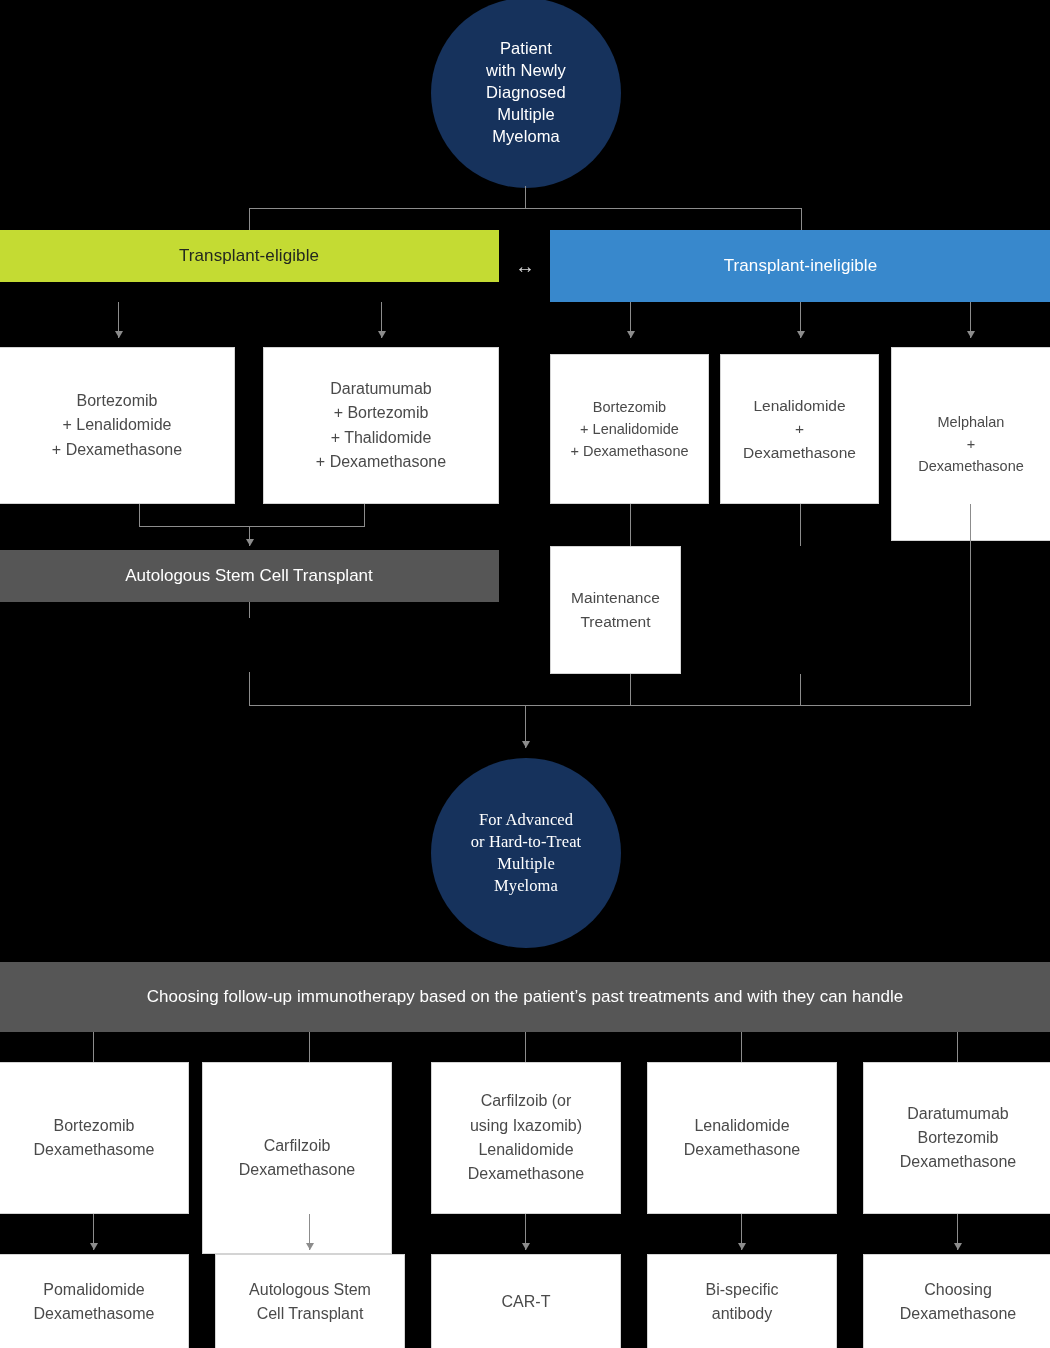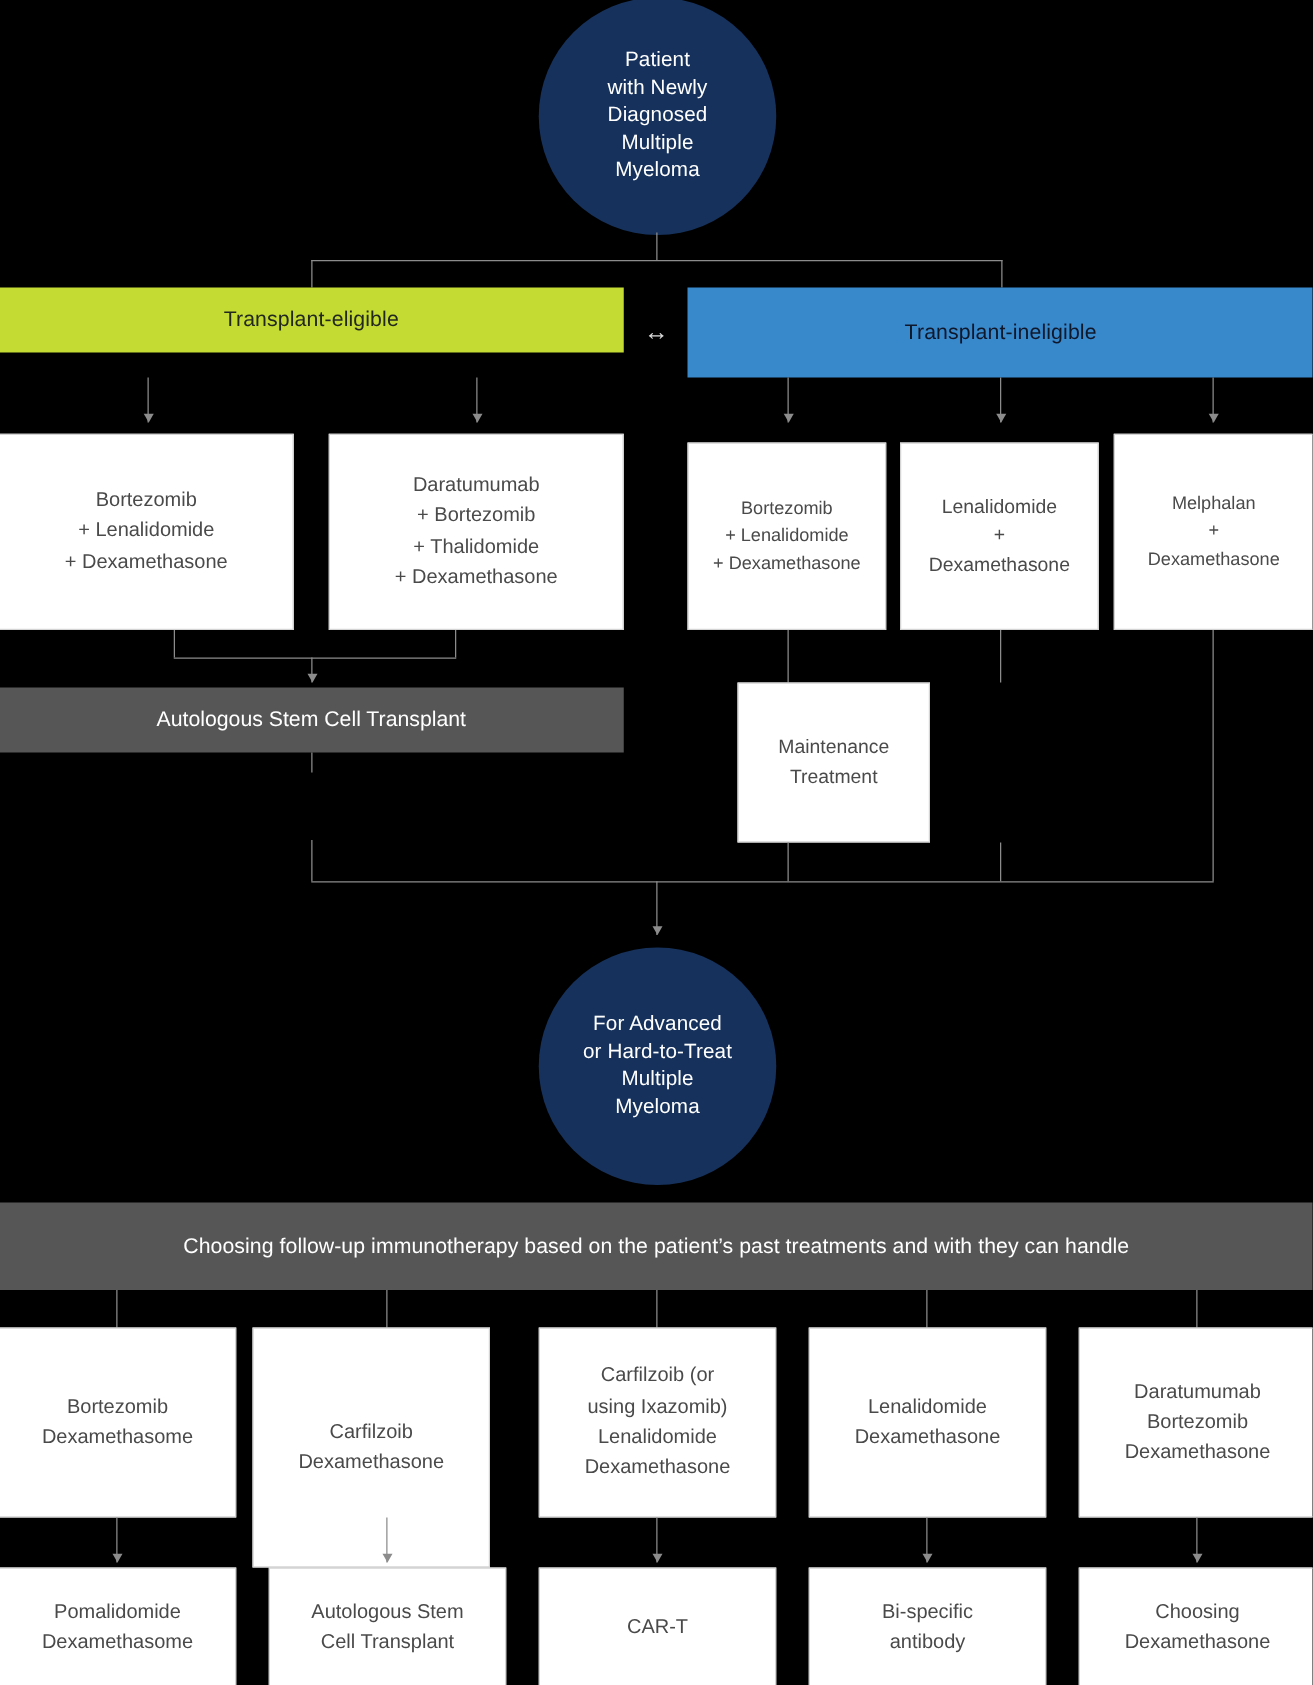--- a/index.html
+++ b/index.html
@@ -42,21 +42,21 @@
   
   .catbar {
     display: flex;
     align-items: center;
     justify-content: center;
     text-align: center;
     font-size: 17px;
     letter-spacing: .1px;
   }
   .catbar.green { background: #c4db33; color: #23281f; }
-  .catbar.blue  { background: #3888cc; color: #0f172a; }
+  .catbar.blue  { background: #3888cc; color: #ffffff; }
 
   
   .wbox {
     background: #ffffff;
     border: 1px solid #d4d4d4;
     color: #4a4a4a;
     display: flex;
     align-items: center;
     justify-content: center;
     text-align: center;
@@ -158,54 +158,54 @@
   <div class="abs wbox sm" style="left:550px; top:354px; width:159px; height:150px;">
     <span>Bortezomib
 + Lenalidomide
 + Dexamethasone</span>
   </div>
   <div class="abs wbox md" style="left:720px; top:354px; width:159px; height:150px;">
     <span>Lenalidomide
 +
 Dexamethasone</span>
   </div>
-  <div class="abs wbox sm" style="left:891px; top:347px; width:160px; height:157px;">
+  <div class="abs wbox sm" style="left:891px; top:347px; width:160px; height:194px;">
     <span>Melphalan
 +
 Dexamethasone</span>
   </div>
 
   <div class="abs vline" style="left:139px; top:504px; height:22px;"></div>
   <div class="abs vline" style="left:364px; top:504px; height:22px;"></div>
   <div class="abs hline" style="left:139px; top:526px; width:226px;"></div>
   <div class="abs vline" style="left:249px; top:526px; height:20px;"></div>
   <div class="abs arrow-head" style="left:246px; top:539px;"></div>
 
   <div class="abs gbar" style="left:-1px; top:550px; width:500px; height:52px;">
     <span>Autologous Stem Cell Transplant</span>
   </div>
   <div class="abs vline" style="left:249px; top:602px; height:16px;"></div>
 
   <div class="abs vline" style="left:630px; top:504px; height:42px;"></div>
   <div class="abs vline" style="left:800px; top:504px; height:42px;"></div>
 
-  <div class="abs wbox md" style="left:550px; top:546px; width:154px; height:128px;margin-left:40px;">
+  <div class="abs wbox md" style="left:550px; top:546px; width:131px; height:128px;">
     <span>Maintenance
 Treatment</span>
   </div>
 
   <div class="abs vline" style="left:249px; top:672px; height:33px;"></div>
   <div class="abs vline" style="left:630px; top:674px; height:31px;"></div>
   <div class="abs vline" style="left:800px; top:674px; height:31px;"></div>
   <div class="abs vline" style="left:970px; top:504px; height:201px;"></div>
   <div class="abs hline" style="left:249px; top:705px; width:722px;"></div>
   <div class="abs vline" style="left:525px; top:705px; height:43px;"></div>
   <div class="abs arrow-head" style="left:522px; top:741px;"></div>
 
-  <div class="abs circle" style="left:431px; top:758px; width:190px; height:190px;">
+  <div class="abs circle" style="left:431px; top:758px; width:190px; height:190px;font-family:Liberation Serif, serif;">
     <span>For Advanced
 or Hard-to-Treat
 Multiple
 Myeloma</span>
   </div>
 
   <div class="abs gbar banner" style="left:-1px; top:962px; width:1052px; height:70px;">
     <span>Choosing follow-up immunotherapy based on the patient’s past treatments and with they can handle</span>
   </div>
 

